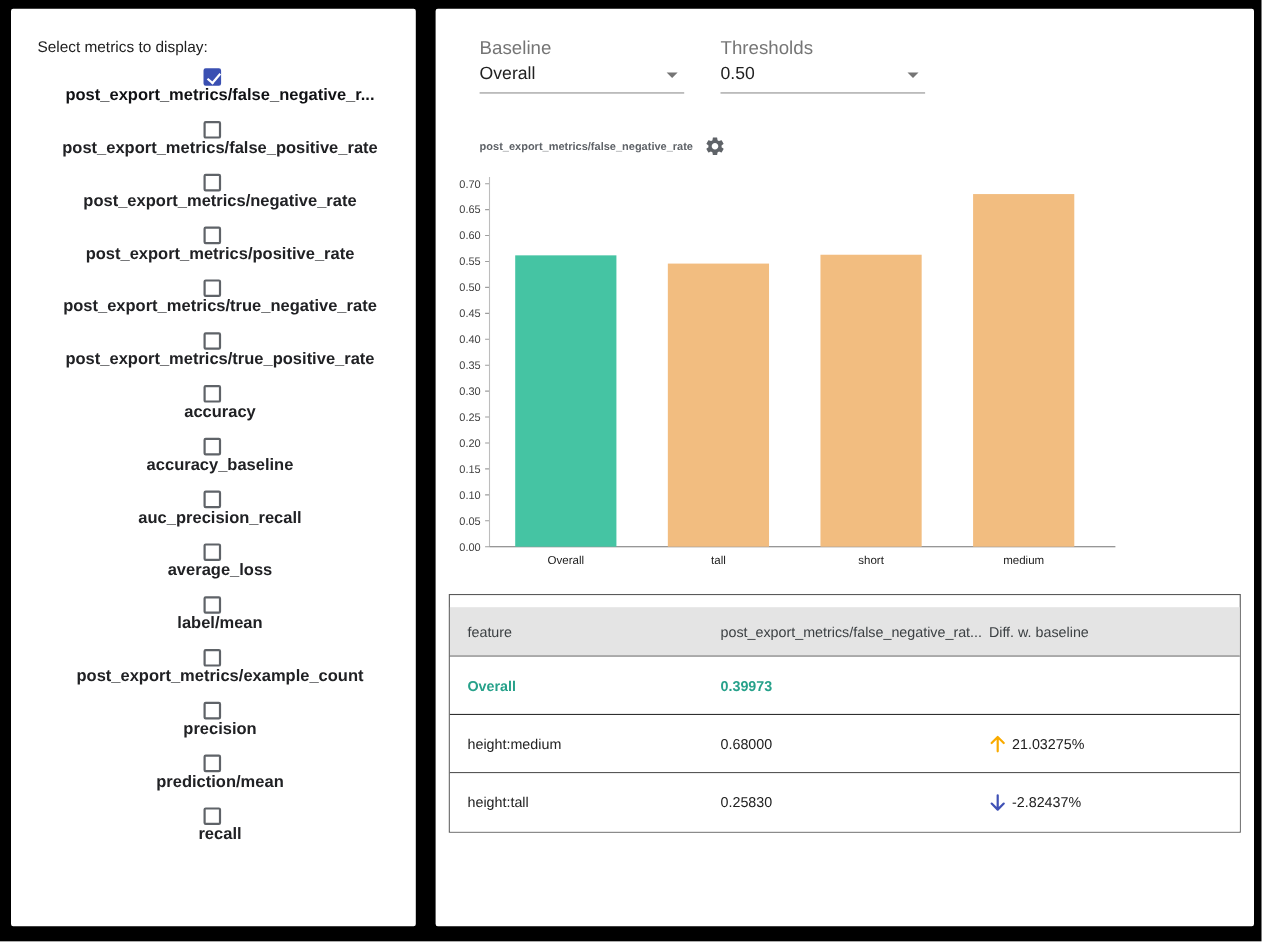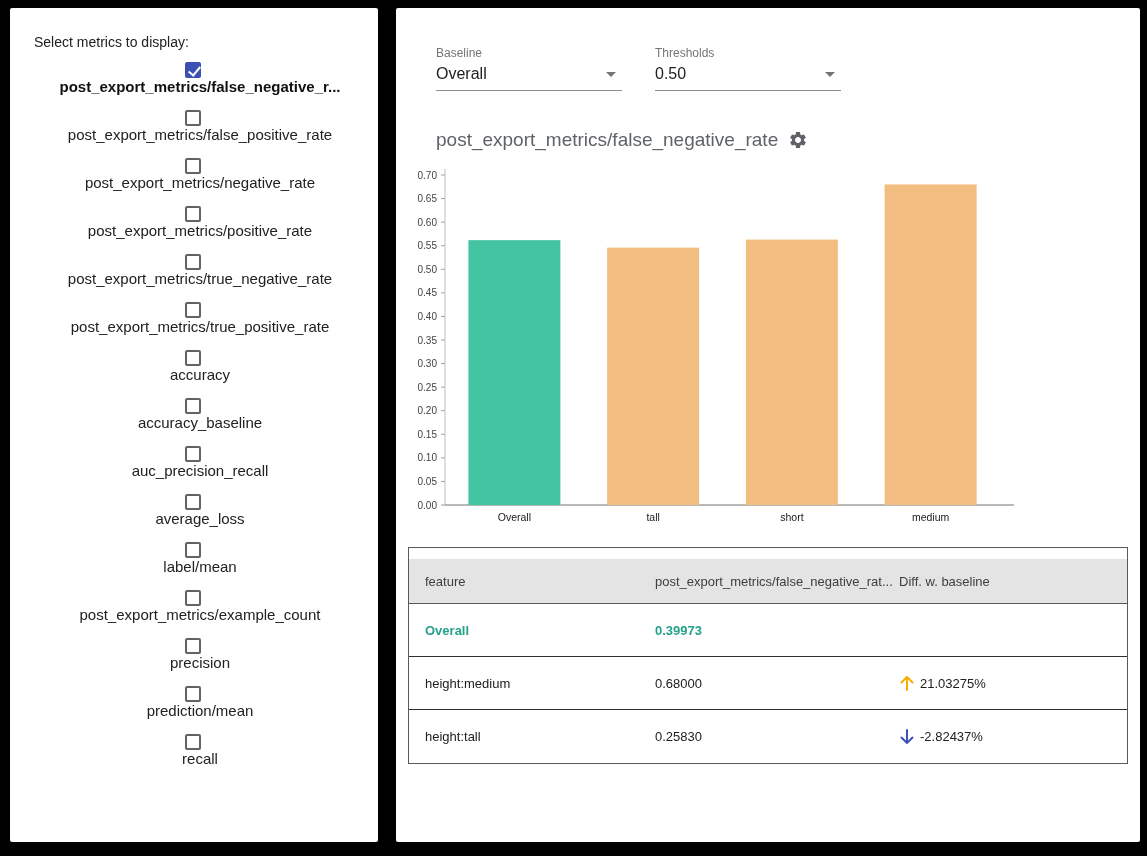--- a/index.html
+++ b/index.html
@@ -11,36 +11,36 @@
   .main-card { left:396px; width:744px; height:834px; }
 
   
   .sidebar-title { font-size:14px; color:#212121; margin:2px 0 12px 0; }
   .metric-item { display:flex; align-items:center; height:48px; cursor:pointer;flex-direction:column; }
   .checkbox { width:16px; height:16px; border:2px solid #5f6368; border-radius:2px;
               margin-right:15px; flex:none; position:relative; background:#fff; }
   .checkbox.checked { background:#3b50b2; border-color:#3b50b2; }
   .checkbox.checked::after { content:''; position:absolute; left:4px; top:0px; width:5px; height:10px;
               border:solid #fff; border-width:0 2px 2px 0; transform:rotate(40deg); }
-  .metric-label { font-size:15px; color:#202124; white-space:nowrap; }
+  .metric-label { font-size:15px; color:#202124; white-space:nowrap;font-weight:bold; }
   .metric-label.bold { font-weight:bold; color:#101114; }
 
   
   .controls { display:flex; margin:26px 0 0 40px; }
   .dropdown { width:186px; margin-right:33px; cursor:pointer; }
-  .dd-label { font-size:12px; color:#757575; margin-bottom:5px;margin-top:12px; }
+  .dd-label { font-size:17px; color:#757575; margin-bottom:5px; }
   .dd-value-row { display:flex; justify-content:space-between; align-items:center;
                   border-bottom:1px solid #8f8f8f; padding-bottom:7px; }
   .dd-value { font-size:16px; color:#212121; }
   .dd-caret { width:0; height:0; border-left:5px solid transparent; border-right:5px solid transparent;
               border-top:5px solid #757575; margin-right:6px; }
 
   
   .chart-header { display:flex; align-items:center; margin:38px 0 0 40px; }
-  .chart-title { font-size:19px; font-weight:normal; color:#5f6368; margin-right:10px; }
+  .chart-title { font-size:10px; font-weight:bold; color:#5f6368; margin-right:10px; }
   .gear { cursor:pointer; display:flex; align-items:center; }
   .chart-wrap { margin-top:8px; }
 
   
   .metrics-table { margin:16px 12px 0 12px; border:1px solid #5a5a5a; background:#fff; }
   .thead { display:flex; align-items:center; height:45px; background:#e4e4e4; border-bottom:1px solid #5a5a5a;margin-top:11px; }
   .th { font-size:13px; color:#3c4043; }
   .col-feature { width:246px; padding-left:16px; }
   .col-value   { width:236px; padding-right:10px; }
   .col-diff    { flex:1; padding-left:8px; }

